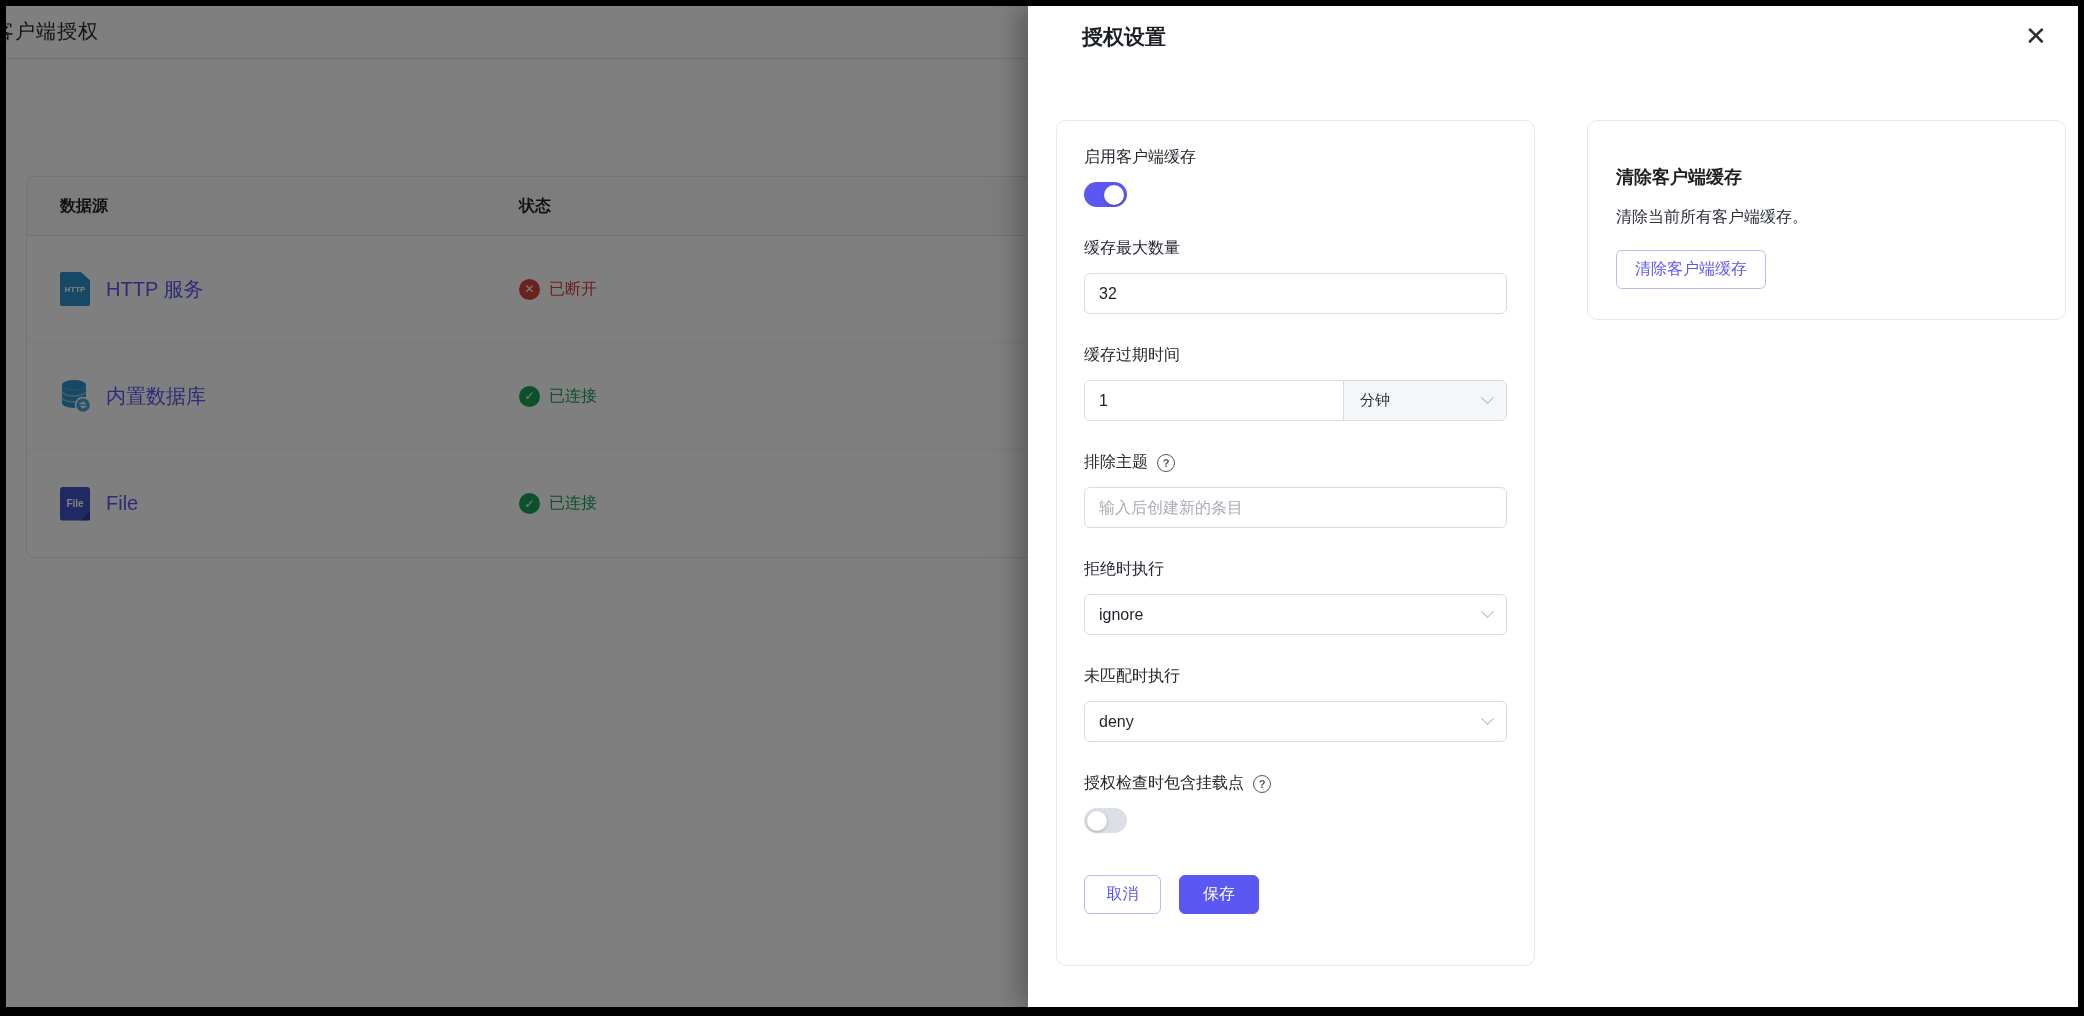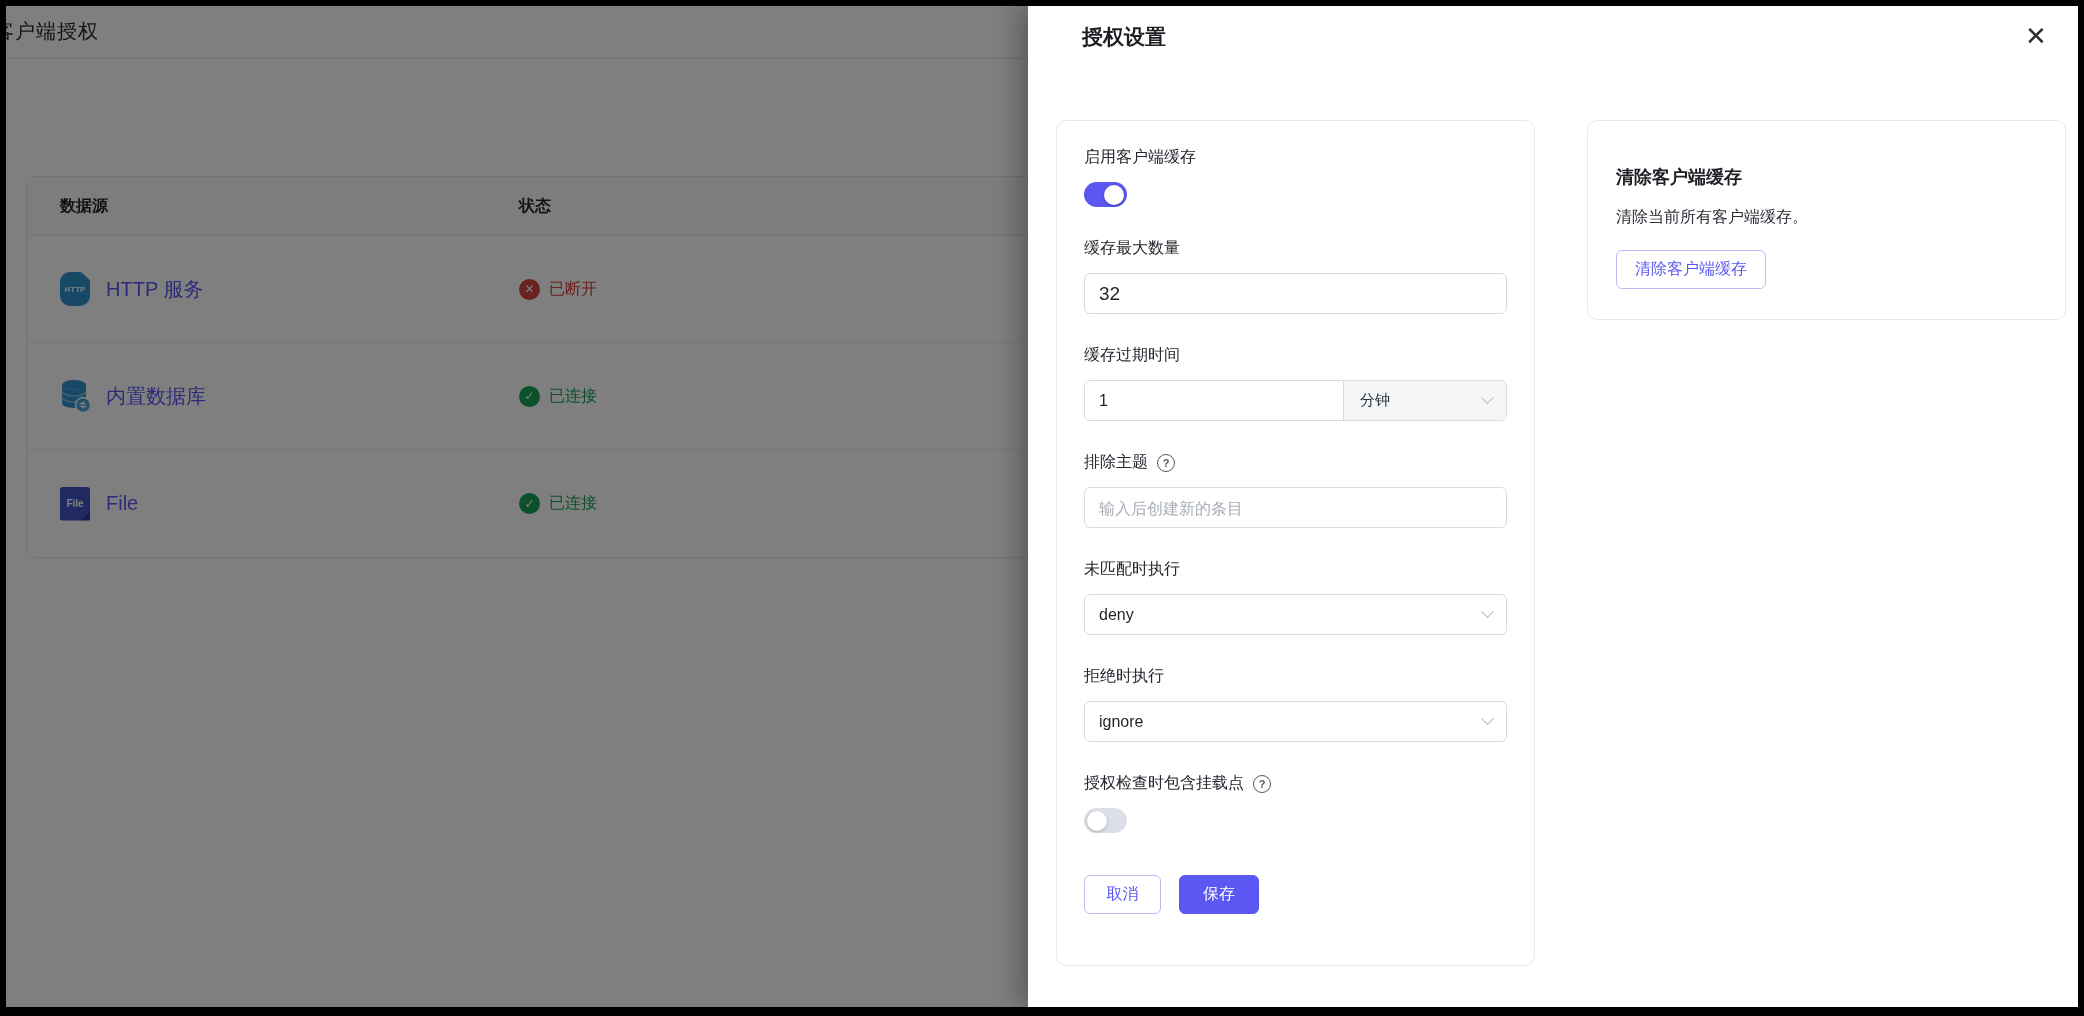--- a/index.html
+++ b/index.html
@@ -15,21 +15,21 @@
   .ds-table { position:absolute; left:20px; top:170px; width:2044px; border:1px solid #e6e7ec; border-radius:8px; background:#fff; }
   .ds-head { display:flex; height:59px; align-items:center; background:#fafbfc; border-bottom:1px solid #e6e7ec; border-radius:8px 8px 0 0; }
   .ds-row { display:flex; height:107px; align-items:center; border-bottom:1px solid #eff0f4; }
   .ds-row:last-child { border-bottom:none; }
   .col-name { width:492px; padding-left:33px; display:flex; align-items:center; }
   .col-status { flex:1; display:flex; align-items:center; }
   .head-cell { font-size:16px; font-weight:700; color:#1f2329; }
   .ds-link { font-size:20px; color:#5b57f2; margin-left:16px; cursor:pointer; }
   .ds-icon { width:30px; height:34px; position:relative; flex:0 0 auto; }
   .icon-doc { display:flex; align-items:center; justify-content:center; color:#fff; font-weight:700; }
-  .icon-http { background:#2e93cf; clip-path:polygon(0 0,70% 0,100% 24%,100% 100%,0 100%); font-size:8px; border-radius:10px; }
+  .icon-http { background:#2e93cf; clip-path:polygon(0 0,70% 0,100% 24%,100% 100%,0 100%); font-size:8px; border-radius:2px; }
   .icon-file { background:#4353c5; clip-path:polygon(0 0,100% 0,100% 100%,78% 100%,56% 100%,0 100%); font-size:10px; border-radius:3px; }
   .icon-file::after { content:""; position:absolute; right:0; bottom:0; width:9px; height:9px; background:#2c3a9e; clip-path:polygon(0 100%,100% 0,100% 100%); }
   .status-dot { width:21px; height:21px; border-radius:50%; display:flex; align-items:center; justify-content:center; color:#fff; font-size:12px; font-weight:700; flex:0 0 auto; }
   .status-dot.err { background:#d4443c; }
   .status-dot.ok { background:#18a058; }
   .status-text { margin-left:9px; font-size:16px; }
   .status-text.err { color:#d4443c; }
   .status-text.ok { color:#18a058; }
 
   
@@ -50,21 +50,21 @@
   .fld-label { display:flex; align-items:center; font-size:16px; color:#23272e; margin-bottom:14px; }
   .help-badge { width:18px; height:18px; margin-left:9px; border:1.4px solid #52575e; border-radius:50%; color:#52575e; font-size:11px; font-weight:700; display:flex; align-items:center; justify-content:center; }
 
   .switch { width:43px; height:25px; border-radius:13px; position:relative; cursor:pointer; }
   .switch.on { background:#5b57f2; }
   .switch.off { background:#dcdfe7; }
   .switch .knob { position:absolute; top:2.5px; width:20px; height:20px; border-radius:50%; background:#fff; box-shadow:0 1px 3px rgba(0,0,0,0.25); }
   .switch.on .knob { right:3px; }
   .switch.off .knob { left:3px; }
 
-  .tb-input { width:100%; height:41px; border:1px solid #d8dbe1; border-radius:6px; padding:0 14px; font-size:19px; color:#1f2329; font-family:inherit; background:#fff; outline:none; }
+  .tb-input { width:100%; height:41px; border:1px solid #d8dbe1; border-radius:6px; padding:0 14px; font-size:16px; color:#1f2329; font-family:inherit; background:#fff; outline:none; }
   .tb-input::placeholder { color:#a9aeb6; font-size:16px; }
 
   .combo { display:flex; width:100%; height:41px; border:1px solid #d8dbe1; border-radius:6px; overflow:hidden; }
   .combo input { flex:1; border:none; outline:none; padding:0 14px; font-size:16px; color:#1f2329; font-family:inherit; }
   .combo .unit { width:163px; background:#f5f6f8; border-left:1px solid #d8dbe1; display:flex; align-items:center; justify-content:space-between; padding:0 14px 0 16px; font-size:15px; color:#2a2f36; cursor:pointer; }
 
   .select { width:100%; height:41px; border:1px solid #d8dbe1; border-radius:6px; background:#fff; display:flex; align-items:center; justify-content:space-between; padding:0 14px; font-size:16px; color:#1f2329; cursor:pointer; }
   .chev { width:9px; height:9px; border-right:1.6px solid #b7bbc2; border-bottom:1.6px solid #b7bbc2; transform:rotate(45deg) translate(-2px,-2px); }
 
   .btn-row { display:flex; gap:18px; margin-top:42px;align-items:center; }
@@ -180,36 +180,36 @@
 
           <div class="fld">
             <div class="fld-label">
               <span>排除主题</span>
               <span class="help-badge">?</span>
             </div>
             <input class="tb-input" placeholder="输入后创建新的条目" style="">
           </div>
 
           <div class="fld">
+            <div class="fld-label">拒绝时执行</div>
+            <div class="select">
+              <span>ignore</span>
+              <span class="chev"></span>
+            </div>
+          </div>
+
+          <div class="fld">
             <div class="fld-label">未匹配时执行</div>
             <div class="select">
               <span>deny</span>
               <span class="chev"></span>
             </div>
           </div>
 
           <div class="fld">
-            <div class="fld-label">拒绝时执行</div>
-            <div class="select">
-              <span>ignore</span>
-              <span class="chev"></span>
-            </div>
-          </div>
-
-          <div class="fld">
             <div class="fld-label">
               <span>授权检查时包含挂载点</span>
               <span class="help-badge">?</span>
             </div>
             <div class="switch off">
                 <div class="knob"></div>
               </div>
           </div>
 
           <div class="btn-row">

